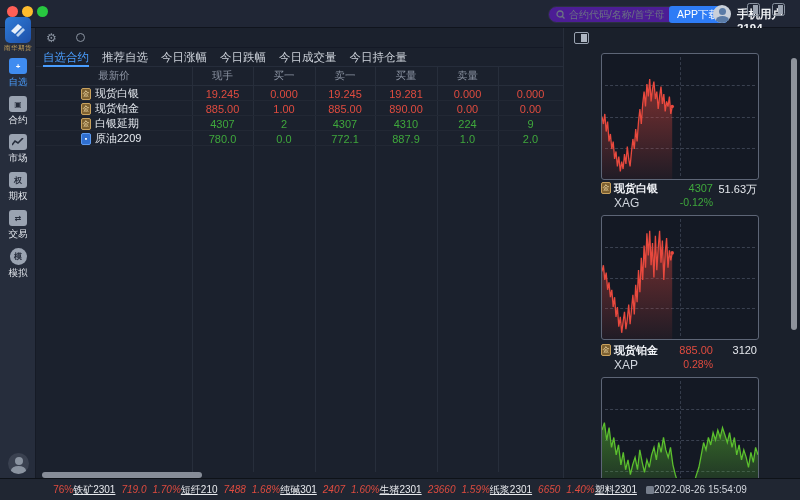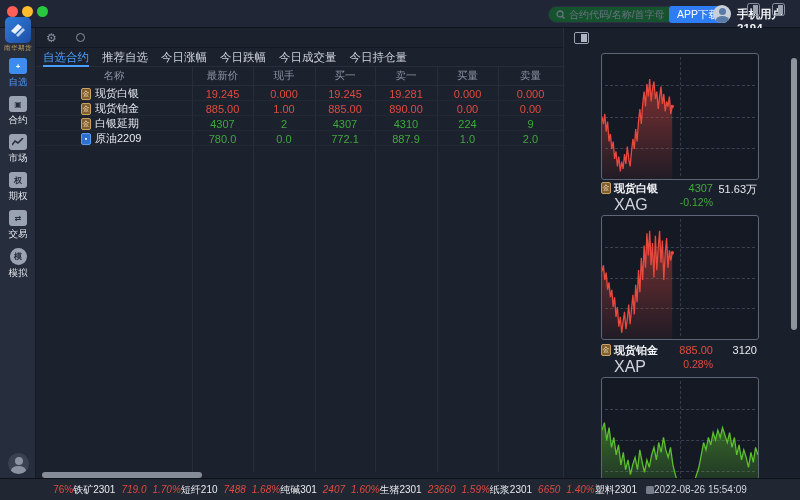--- a/index.html
+++ b/index.html
@@ -5,21 +5,21 @@
   html,body{margin:0;padding:0;background:#0d1118;}
   *{box-sizing:border-box;font-family:"Liberation Sans","DejaVu Sans",sans-serif;}
   .app{position:relative;width:800px;height:500px;background:#1b212d;overflow:hidden;color:#e6e9ee;}
 
   
   .titlebar{position:absolute;left:0;top:0;width:800px;height:28px;background:#202635;border-bottom:1px solid #10141d;}
   .tl{position:absolute;top:6px;width:11px;height:11px;border-radius:50%;}
   .tl.r{left:7px;background:#ff5f57;}
   .tl.y{left:22px;background:#febc2e;}
   .tl.g{left:37px;background:#28c840;}
-  .search{position:absolute;left:548px;top:6px;width:152px;height:17px;background:#14532d;border:1px solid #2b3140;border-radius:9px;display:flex;align-items:center;padding:0 7px;}
+  .search{position:absolute;left:548px;top:6px;width:152px;height:17px;background:#4c1d95;border:1px solid #2b3140;border-radius:9px;display:flex;align-items:center;padding:0 7px;}
   .search svg{flex:none;margin-right:4px;}
   .search input{background:transparent;border:none;outline:none;color:#aab1bd;font-size:10px;width:100%;padding:0;}
   .search input::placeholder{color:#6b7383;}
   .appdl{position:absolute;left:669px;top:6px;height:17px;padding:0 8px;background:#2e7cf6;color:#fff;border:none;border-radius:3px;font-size:10.5px;line-height:17px;cursor:pointer;}
   .tb-avatar{position:absolute;left:713px;top:5px;width:18px;height:18px;border-radius:50%;background:#c9d0da;overflow:hidden;}
   .tb-avatar:before{content:"";position:absolute;left:5.5px;top:3px;width:7px;height:7px;border-radius:50%;background:#5a7ba6;}
   .tb-avatar:after{content:"";position:absolute;left:2.5px;top:11px;width:13px;height:8px;border-radius:50% 50% 0 0;background:#5a7ba6;}
   .username{position:absolute;left:737px;top:7px;font-size:11.5px;font-weight:bold;color:#f2f4f7;}
 
   
@@ -69,28 +69,28 @@
   .layout-ic:after{content:"";position:absolute;right:1px;top:1px;bottom:1px;width:5px;background:#9ba3b0;}
   .card{position:absolute;left:37px;width:158px;height:127px;background:#141924;border:1px solid #5d6576;border-radius:3px;overflow:hidden;}
   .card svg{position:absolute;left:0;top:0;width:100%;height:100%;}
   .hgrid{position:absolute;left:3px;right:3px;height:0;border-top:1px dashed #3a4150;}
   .vgrid{position:absolute;top:3px;bottom:3px;left:50%;width:0;border-left:1px dashed #343b4a;}
   .card-label{position:absolute;left:37px;width:158px;height:28px;}
   .cl1{position:absolute;left:0;top:0;width:158px;height:14px;display:flex;align-items:center;}
   .cl1 .nm{font-size:11px;font-weight:bold;color:#f0f2f6;margin-left:3px;}
   .cl-price{position:absolute;right:46px;top:1px;font-size:11px;}
   .cl-vol{position:absolute;right:2px;top:1px;font-size:11px;color:#e6e9ee;}
-  .cl-code{position:absolute;left:13px;top:15px;font-size:16px;color:#cfd4dc;}
+  .cl-code{position:absolute;left:13px;top:15px;font-size:12px;color:#cfd4dc;}
   .cl-chg{position:absolute;right:46px;top:15px;font-size:10.5px;text-align:center;}
   .vscroll{position:absolute;left:227px;top:30px;width:6px;height:272px;border-radius:3px;background:#8e939c;cursor:pointer;}
 
   
   .statusbar{position:absolute;left:0;top:478px;width:800px;height:22px;background:#202632;border-top:1px solid #0e1218;display:flex;align-items:center;justify-content:center;padding:0 5px;font-size:10px;}
   .tk{display:flex;align-items:center;gap:6px;white-space:nowrap;}
-  .tk .nm{color:#e8eaee;}
+  .tk .nm{color:#e8eaee;text-decoration:underline;}
   .tk .num{color:#df4b3f;font-style:italic;}
   .mini-ic{display:inline-block;width:8px;height:8px;border-radius:1.5px;background:#767e8c;margin-left:3px;vertical-align:-1px;}
   .tstamp{color:#d2d6dd;}
   .partial{color:#df4b3f;}
 </style>
 </head>
 <body>
 
 <div class="app">
 
@@ -167,21 +167,20 @@
 
     <div class="tableWrap">
       <div class="colline" style="left:156px"></div>
       <div class="colline" style="left:217px"></div>
       <div class="colline" style="left:279px"></div>
       <div class="colline" style="left:339px"></div>
       <div class="colline" style="left:401px"></div>
       <div class="colline" style="left:462px"></div>
 
       <div class="thead">
-        <span>名称</span>
         <span>最新价</span>
         <span>现手</span>
         <span>买一</span>
         <span>卖一</span>
         <span>买量</span>
         <span>卖量</span>
       </div>
 
       <div class="trow" style="top:19px">
         <div class="name">

